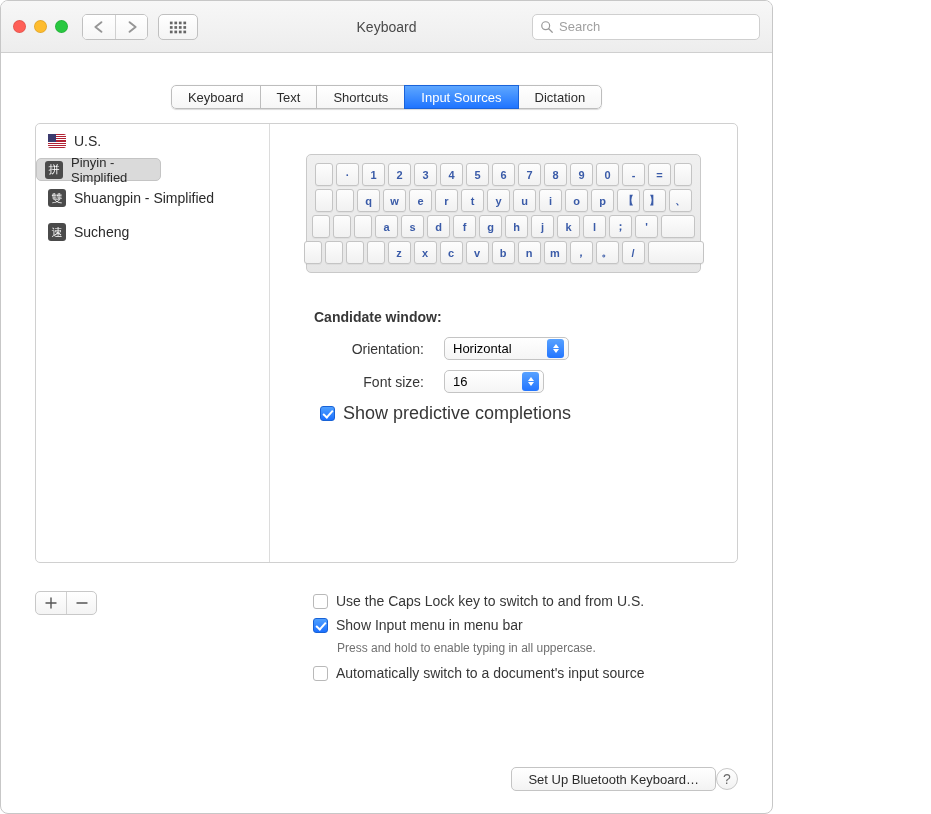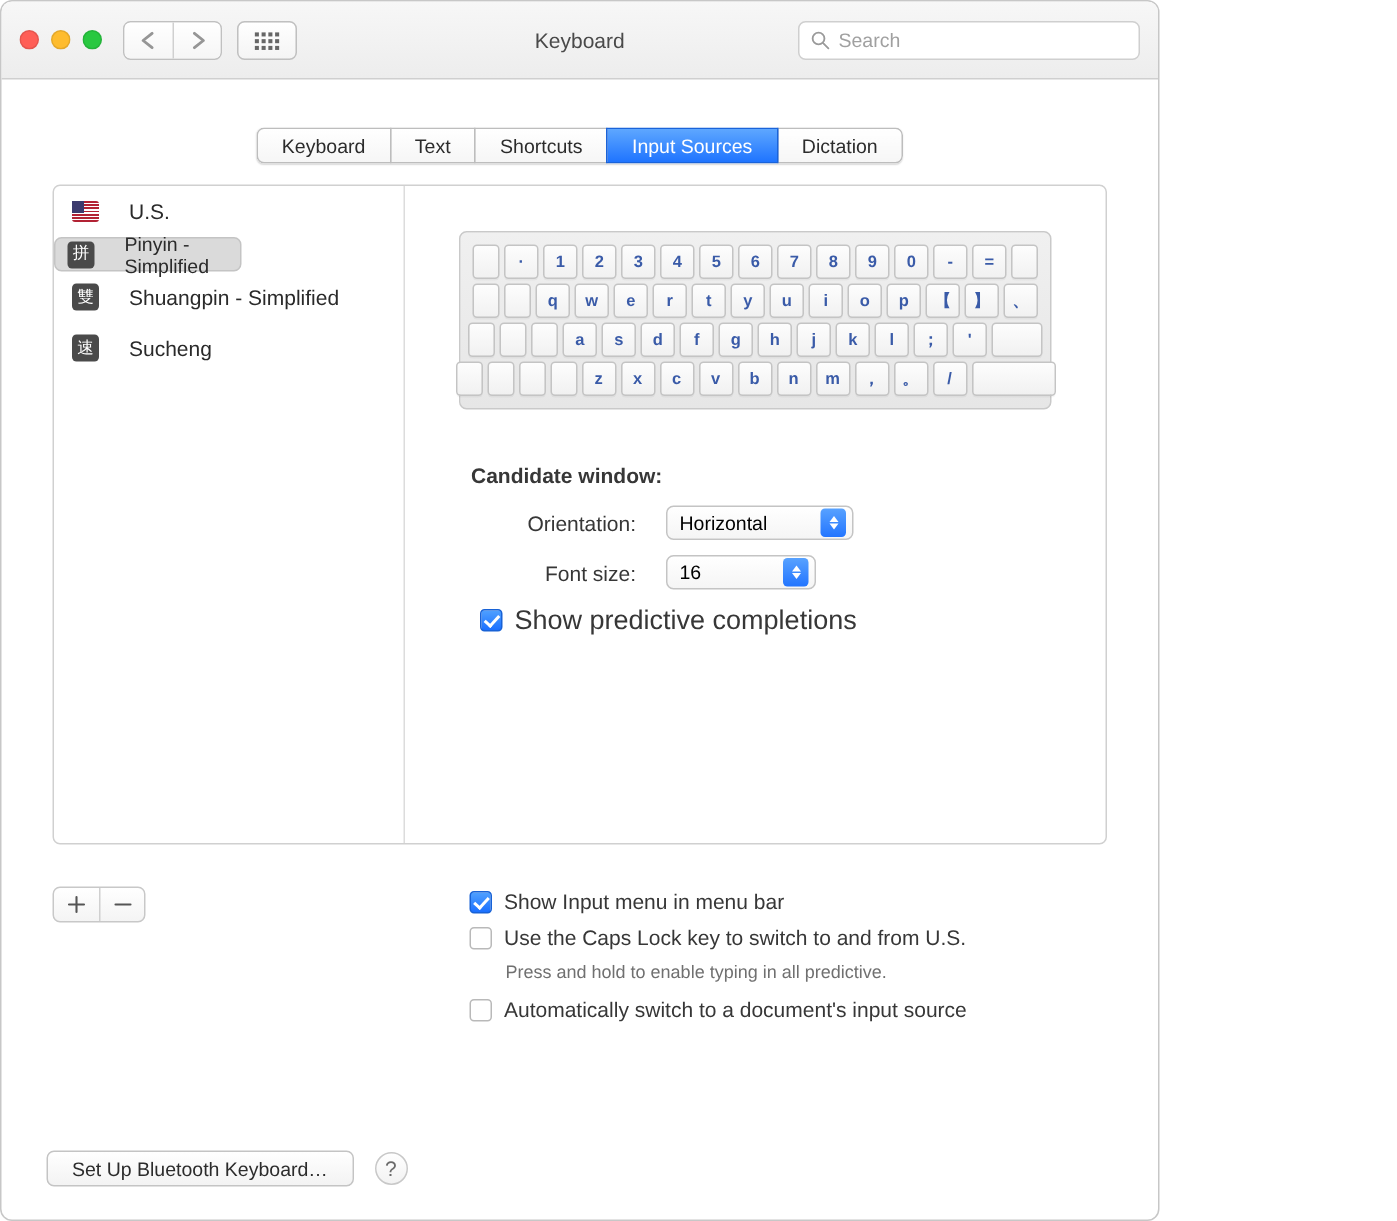--- a/index.html
+++ b/index.html
@@ -24,21 +24,21 @@
 .search input{border:none;outline:none;font-size:13px;flex:1;background:transparent;color:#333}
 .search input::placeholder{color:#a0a0a0}
 .tabs{display:flex;justify-content:center;padding:32px 0 0}
 .tabseg{display:flex;border-radius:5px;overflow:hidden;height:24px;box-shadow:0 .5px 1px rgba(0,0,0,.15)}
 .tabseg button{border:1px solid #bdbdbd;background:linear-gradient(#fff,#f6f6f6);font-size:13px;color:#2c2c2c;padding:0 16px;height:24px;cursor:default;margin-left:-1px}
 .tabseg button:first-child{border-radius:5px 0 0 5px;margin-left:0}
 .tabseg button:last-child{border-radius:0 5px 5px 0}
 .tabseg button.active{background:linear-gradient(#5ea7ff,#1f74ff);border-color:#1a63d9;color:#fff;position:relative;z-index:1}
 .panel{margin:14px 34px 0;border:1px solid #d0d0d0;border-radius:5px;height:440px;background:#fff;display:flex;overflow:hidden}
 .side{width:272px;border-right:1px solid #dcdcdc;overflow:auto}
-.src{display:flex;align-items:center;height:34px;padding:0 12px;font-size:14px;color:#2a2a2a;cursor:default;gap:20px}
+.src{display:flex;align-items:center;height:34px;padding:0 12px;font-size:14px;color:#2a2a2a;cursor:default;gap:8px}
 .src.sel{background:#dadada}
 .srcicon{width:18px;height:14px;border-radius:2px;display:flex;align-items:center;justify-content:center;font-size:10px;flex-shrink:0}
 .flag{background:linear-gradient(#b22234 7.7%,#fff 7.7% 15.4%,#b22234 15.4% 23.1%,#fff 23.1% 30.8%,#b22234 30.8% 38.5%,#fff 38.5% 46.1%,#b22234 46.1% 53.8%,#fff 53.8% 61.5%,#b22234 61.5% 69.2%,#fff 69.2% 76.9%,#b22234 76.9% 84.6%,#fff 84.6% 92.3%,#b22234 92.3%);position:relative}
 .flag::before{content:"";position:absolute;left:0;top:0;width:45%;height:56%;background:#3c3b6e}
 .pbg{width:18px;height:18px;background:#4a4a4a;color:#fff;border-radius:3px;font-family:sans-serif;font-size:11px;display:flex;align-items:center;justify-content:center;line-height:1}
 .detail{flex:1;padding:30px 36px 0;display:flex;flex-direction:column;align-items:center}
 .kbd{width:395px;background:linear-gradient(#f0f0f0,#e6e6e6);border:1px solid #c9c9c9;border-radius:5px;padding:8px;display:flex;flex-direction:column;gap:3px}
 .krow{display:flex;gap:3px;justify-content:center}
 .key{height:23px;min-width:23px;background:linear-gradient(#fdfdfd,#f1f1f1);border:1px solid #c4c4c4;border-radius:3px;display:flex;align-items:center;justify-content:center;font-size:11px;color:#3a5ba8;font-weight:600;box-shadow:0 1px 0 rgba(0,0,0,.04)}
 .key.blank{color:transparent}
@@ -56,21 +56,21 @@
 .chkrow{display:flex;align-items:center;gap:8px;font-size:18px;color:#373737;margin-top:4px;padding-left:6px}
 .cb{width:15px;height:15px;border:1px solid #b9b9b9;border-radius:3px;background:#fff;flex-shrink:0;position:relative}
 .cb.on{background:linear-gradient(#4fa0ff,#1b70ff);border-color:#1862d6}
 .cb.on::after{content:"";position:absolute;left:4px;top:1px;width:4px;height:8px;border:solid #fff;border-width:0 2px 2px 0;transform:rotate(42deg)}
 .addrem{position:absolute;left:34px;top:590px;display:flex;border:1px solid #c8c8c8;border-radius:5px;overflow:hidden;background:linear-gradient(#fff,#f4f4f4);height:24px}
 .addrem button{width:30px;border:none;background:transparent;font-size:16px;color:#555;display:flex;align-items:center;justify-content:center;font-weight:300}
 .addrem button+button{border-left:1px solid #d0d0d0}
 .opts{position:absolute;left:312px;top:592px;right:50px}
 .orow{display:flex;align-items:center;gap:8px;font-size:14px;color:#373737;margin-bottom:8px}
 .hint{font-size:12px;color:#707070;margin:0 0 10px 24px}
-.footer{position:absolute;bottom:22px;right:34px;left:30px;display:flex;align-items:center;gap:14px}
+.footer{position:absolute;bottom:22px;right:34px;left:40px;display:flex;align-items:center;justify-content:flex-end;}
 .btbtn{height:24px;border:1px solid #c4c4c4;border-radius:5px;background:linear-gradient(#fff,#f3f3f3);font-size:13px;padding:0 16px;color:#2c2c2c}
 .help{width:22px;height:22px;border-radius:50%;border:1px solid #c8c8c8;background:linear-gradient(#fff,#f2f2f2);display:flex;align-items:center;justify-content:center;font-size:14px;color:#6b6b6b;font-weight:500}
 </style>
 </head>
 <body>
 
 <div class="window">
 
   <div class="titlebar">
     <div class="traffic">
@@ -252,28 +252,28 @@
       </button>
     <button>
         <svg width="12" height="12" viewBox="0 0 12 12">
           <path d="M1 6h10" stroke="#555" stroke-width="1.4" stroke-linecap="round"></path>
         </svg>
       </button>
   </div>
 
   <div class="opts">
     <div class="orow">
+      <span class="cb"></span>
+      <span>Use the Caps Lock key to switch to and from U.S.</span>
+    </div>
+    <div class="orow">
       <span class="cb on"></span>
       <span>Show Input menu in menu bar</span>
     </div>
-    <div class="orow">
-      <span class="cb"></span>
-      <span>Use the Caps Lock key to switch to and from U.S.</span>
-    </div>
-    <div class="hint">Press and hold to enable typing in all predictive.</div>
+    <div class="hint">Press and hold to enable typing in all uppercase.</div>
     <div class="orow">
       <span class="cb"></span>
       <span>Automatically switch to a document's input source</span>
     </div>
   </div>
 
   <div class="footer">
     <button class="btbtn">Set Up Bluetooth Keyboard…</button>
     <div class="help">?</div>
   </div>

